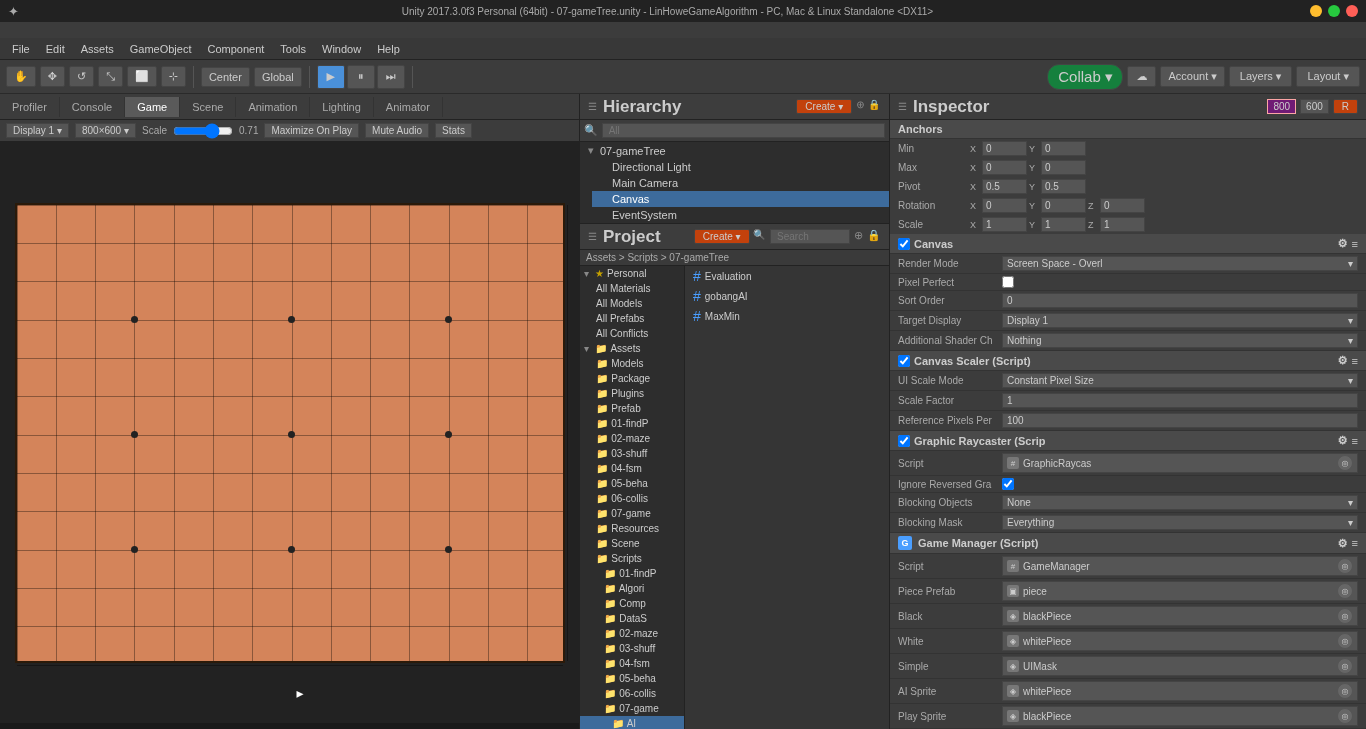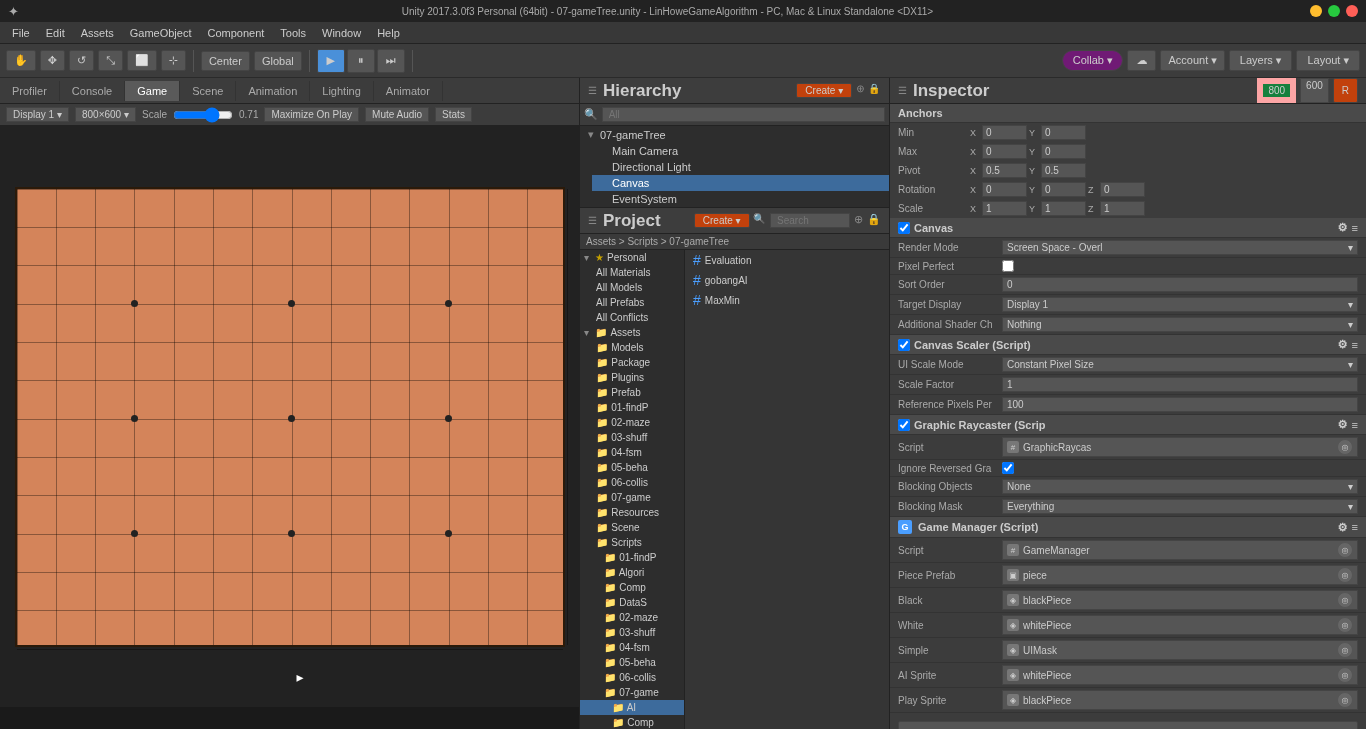--- a/index.html
+++ b/index.html
@@ -7,30 +7,30 @@
 
     
     #titlebar { background: #222; height: 22px; display: flex; align-items: center; padding: 0 8px; justify-content: space-between; }
     #titlebar .controls { display: flex; gap: 6px; }
     #titlebar .ctrl-btn { width: 12px; height: 12px; border-radius: 50%; cursor: pointer; }
     .ctrl-min { background: #ffbd2e; }
     .ctrl-max { background: #27c93f; }
     .ctrl-close { background: #ff5f57; }
 
     
-    #menubar { background: #383838; height: 22px; display: flex; align-items: center; padding: 0 4px; border-bottom: 1px solid #222; }
+    #menubar { background: #383838; height: 22px; display: flex; align-items: center; padding: 0 4px; border-bottom: 1px solid #222; margin-top: 16px; }
     #menubar span { padding: 2px 8px; cursor: pointer; color: #ccc; font-size: 11px; }
 
     
     #toolbar { background: #3c3c3c; height: 34px; display: flex; align-items: center; padding: 0 6px; gap: 4px; border-bottom: 1px solid #2a2a2a; }
     .tb-btn { background: #555; border: 1px solid #444; color: #ccc; padding: 3px 7px; font-size: 11px; cursor: pointer; border-radius: 2px; display: flex; align-items: center; gap: 3px; }
     .tb-sep { width: 1px; height: 22px; background: #555; margin: 0 3px; }
     .tb-play { background: #555; border: 1px solid #444; width: 28px; height: 24px; display: flex; align-items: center; justify-content: center; cursor: pointer; border-radius: 2px; }
     .play-active { background: #4a90d9; }
-    .tb-collab { background: #701a75; border: 1px solid #444; padding: 3px 10px; border-radius: 12px; font-size: 11px; cursor: pointer; }
+    .tb-collab { background: #15803d; border: 1px solid #444; padding: 3px 10px; border-radius: 12px; font-size: 15px; cursor: pointer; }
     .tb-cloud { background: #555; border: 1px solid #444; padding: 3px 8px; border-radius: 2px; cursor: pointer; }
     .tb-right { margin-left: auto; display: flex; align-items: center; gap: 4px; }
     .tb-dropdown { background: #555; border: 1px solid #444; color: #ccc; padding: 3px 10px; font-size: 11px; cursor: pointer; border-radius: 2px; }
 
     
     #main { display: flex; height: calc(729px - 78px); }
 
     
     #left-panel { width: 580px; display: flex; flex-direction: column; border-right: 1px solid #222; }
 
@@ -280,25 +280,25 @@
         <span style="color:#888;">🔍</span>
         <input class="search-input" type="text" placeholder="All" style="">
       </div>
       <div class="tree-content">
         <div class="tree-item">
           <span class="tree-arrow">▾</span>
           <span>07-gameTree</span>
         </div>
         <div class="tree-item tree-indent">
           <span class="tree-arrow"> </span>
-          <span>Main Camera</span>
+          <span>Directional Light</span>
         </div>
         <div class="tree-item tree-indent">
           <span class="tree-arrow"> </span>
-          <span>Directional Light</span>
+          <span>Main Camera</span>
         </div>
         <div class="tree-item tree-indent selected">
           <span class="tree-arrow"> </span>
           <span>Canvas</span>
         </div>
         <div class="tree-item tree-indent">
           <span class="tree-arrow"> </span>
           <span>EventSystem</span>
         </div>
       </div>
@@ -379,21 +379,21 @@
         </div>
       </div>
     </div>
   </div>
 
   <div id="inspector">
     <div class="panel-header">
       <span style="font-size:10px; color:#888;">☰</span>
       <span class="panel-title">Inspector</span>
       <div class="panel-actions">
-        <div style="background:#15803d; border:6px solid #fca5a5; padding:1px 5px; font-size:10px; cursor:pointer;">800</div>
+        <div style="background:#701a75; border:1px solid #fca5a5; padding:1px 5px; font-size:10px; cursor:pointer;">800</div>
         <div style="background:#555; border:1px solid #444; padding:1px 5px; font-size:10px; cursor:pointer;">600</div>
         <button class="panel-btn">R</button>
       </div>
     </div>
     <div class="inspector-content">
 
       <div class="insp-section">
         <span class="insp-section-title">Anchors</span>
       </div>
       <div class="xyz-row">

